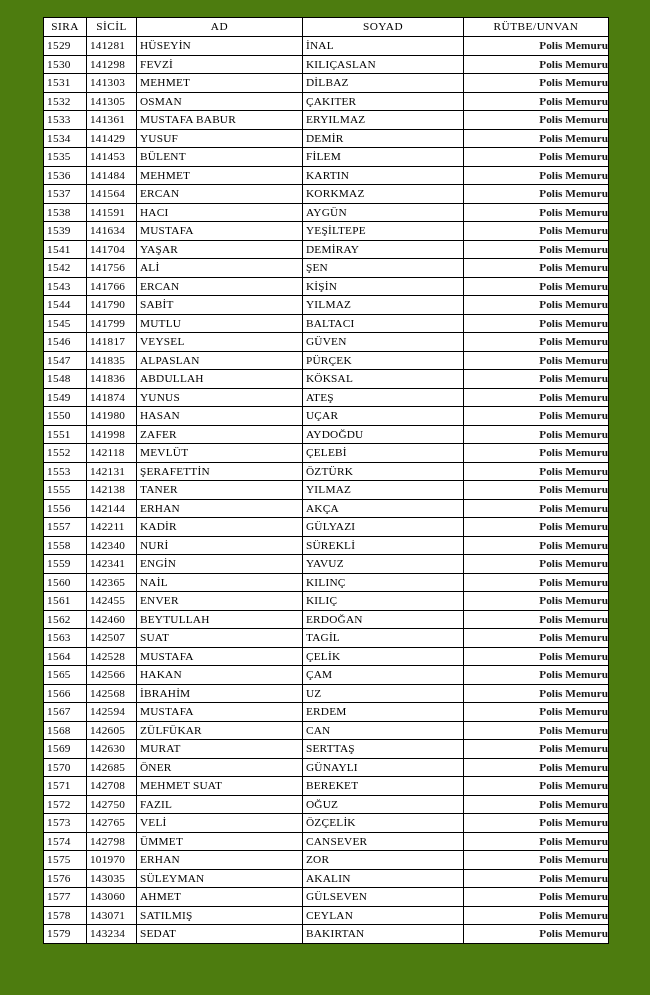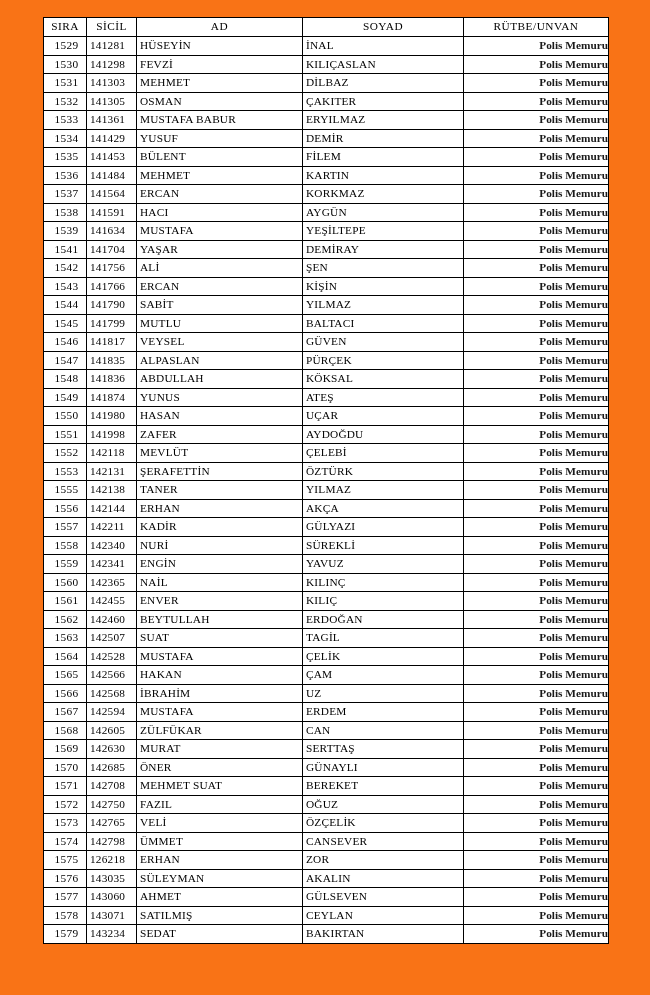--- a/index.html
+++ b/index.html
@@ -13,21 +13,21 @@
     font-family: "Liberation Serif", serif;
     color: #000000;
     position: relative;
   }
   .page {
     position: absolute;
     left: 0;
     top: 0;
     width: 650px;
     height: 995px;
-    background: #f97316;
+    background: #4d7c0f;
   }
   .table-wrap {
     position: absolute;
     left: 43px;
     top: 17px;
     width: 565px;
   }
   table.listing {
     border-collapse: collapse;
     width: 565px;
@@ -53,21 +53,21 @@
     height: 18px;
     padding: 0;
   }
   col.c-sira { width: 43px; }
   col.c-sicil { width: 50px; }
   col.c-ad { width: 166px; }
   col.c-soyad { width: 161px; }
   col.c-rutbe { width: 145px; }
 
   td.sira {
-    text-align: center;
+    text-align: left;
     padding-right: 4px;
     padding-left: 0;
     letter-spacing: 0.3px;
   }
   td.sicil {
     padding-left: 0;
     letter-spacing: 0.2px;
   }
   td.ad, td.soyad {
     text-align: left;
@@ -407,21 +407,21 @@
           </tr>
           <tr>
             <td class="sira">1574</td>
             <td class="sicil">142798</td>
             <td class="ad">ÜMMET</td>
             <td class="soyad">CANSEVER</td>
             <td class="rutbe">Polis Memuru</td>
           </tr>
           <tr>
             <td class="sira">1575</td>
-            <td class="sicil">126218</td>
+            <td class="sicil">101970</td>
             <td class="ad">ERHAN</td>
             <td class="soyad">ZOR</td>
             <td class="rutbe">Polis Memuru</td>
           </tr>
           <tr>
             <td class="sira">1576</td>
             <td class="sicil">143035</td>
             <td class="ad">SÜLEYMAN</td>
             <td class="soyad">AKALIN</td>
             <td class="rutbe">Polis Memuru</td>

